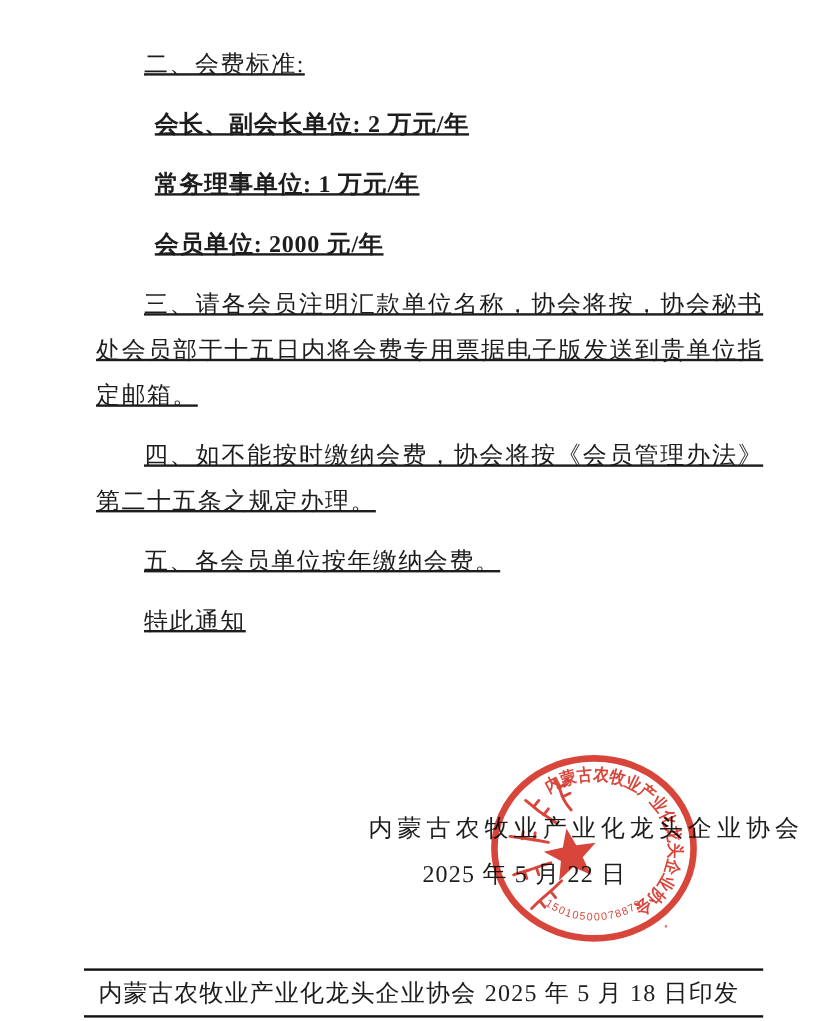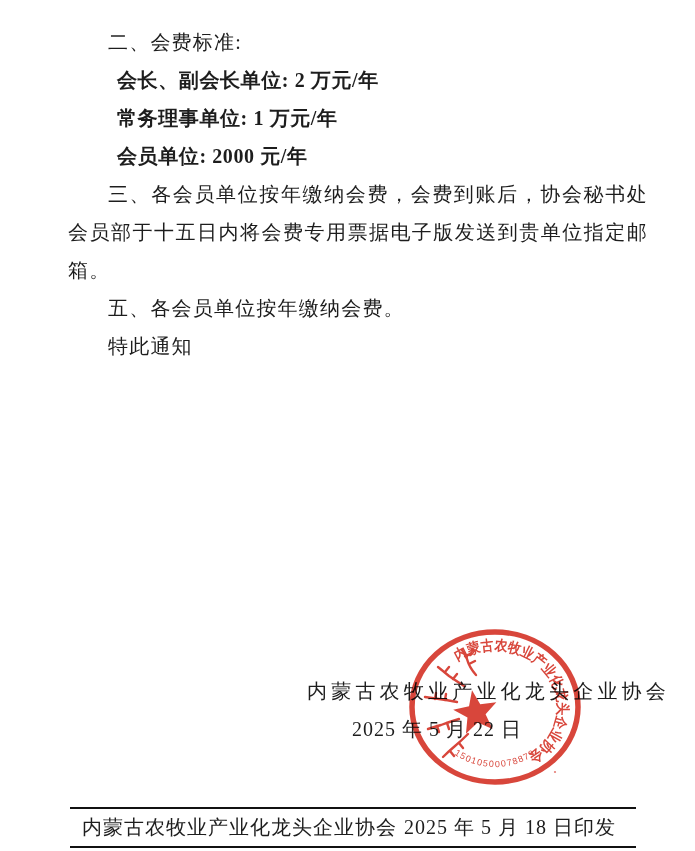--- a/index.html
+++ b/index.html
@@ -14,23 +14,24 @@
   .page { position:absolute; inset:0; }
 
   
   .doc-body {
     position:absolute;
     left:68px; top:23px; width:580px;
     font-size:20px; line-height:38px;
     letter-spacing:1.2px;
   }
   .doc-body p {
-    margin:0;
+    margin:12px;
     text-align:justify;
     text-justify:inter-character;
+    text-decoration:underline;
   }
   .para { text-indent:2em; }
   .heading { text-indent:2em; }
   .fee-line {
     font-weight:bold;
     padding-left:49px;
     letter-spacing:0.6px;
     text-align:right;
   }
 
@@ -70,21 +71,22 @@
 </head>
 <body>
 
 <div class="page">
 
   <div class="doc-body">
     <p class="heading">二、会费标准:</p>
     <p class="fee-line">会长、副会长单位: 2 万元/年</p>
     <p class="fee-line">常务理事单位: 1 万元/年</p>
     <p class="fee-line">会员单位: 2000 元/年</p>
-    <p class="para">三、各会员单位按年缴纳会费，会费到账后，协会秘书处会员部于十五日内将会费专用票据电子版发送到贵单位指定邮箱。</p>
+    <p class="para">三、请各会员注明汇款单位名称，协会将按，协会秘书处会员部于十五日内将会费专用票据电子版发送到贵单位指定邮箱。</p>
+    <p class="para">四、如不能按时缴纳会费，协会将按《会员管理办法》第二十五条之规定办理。</p>
     <p class="para">五、各会员单位按年缴纳会费。</p>
     <p class="para">特此通知</p>
   </div>
 
   <div class="sig-org">内蒙古农牧业产业化龙头企业协会</div>
   <div class="sig-date">2025 年 5 月 22 日</div>
 
   <svg class="seal" viewBox="0 0 200 190" xmlns="http://www.w3.org/2000/svg">
     <ellipse cx="100" cy="95" rx="83" ry="75" fill="none" stroke="currentColor" stroke-width="5.5"></ellipse>
     <defs>

